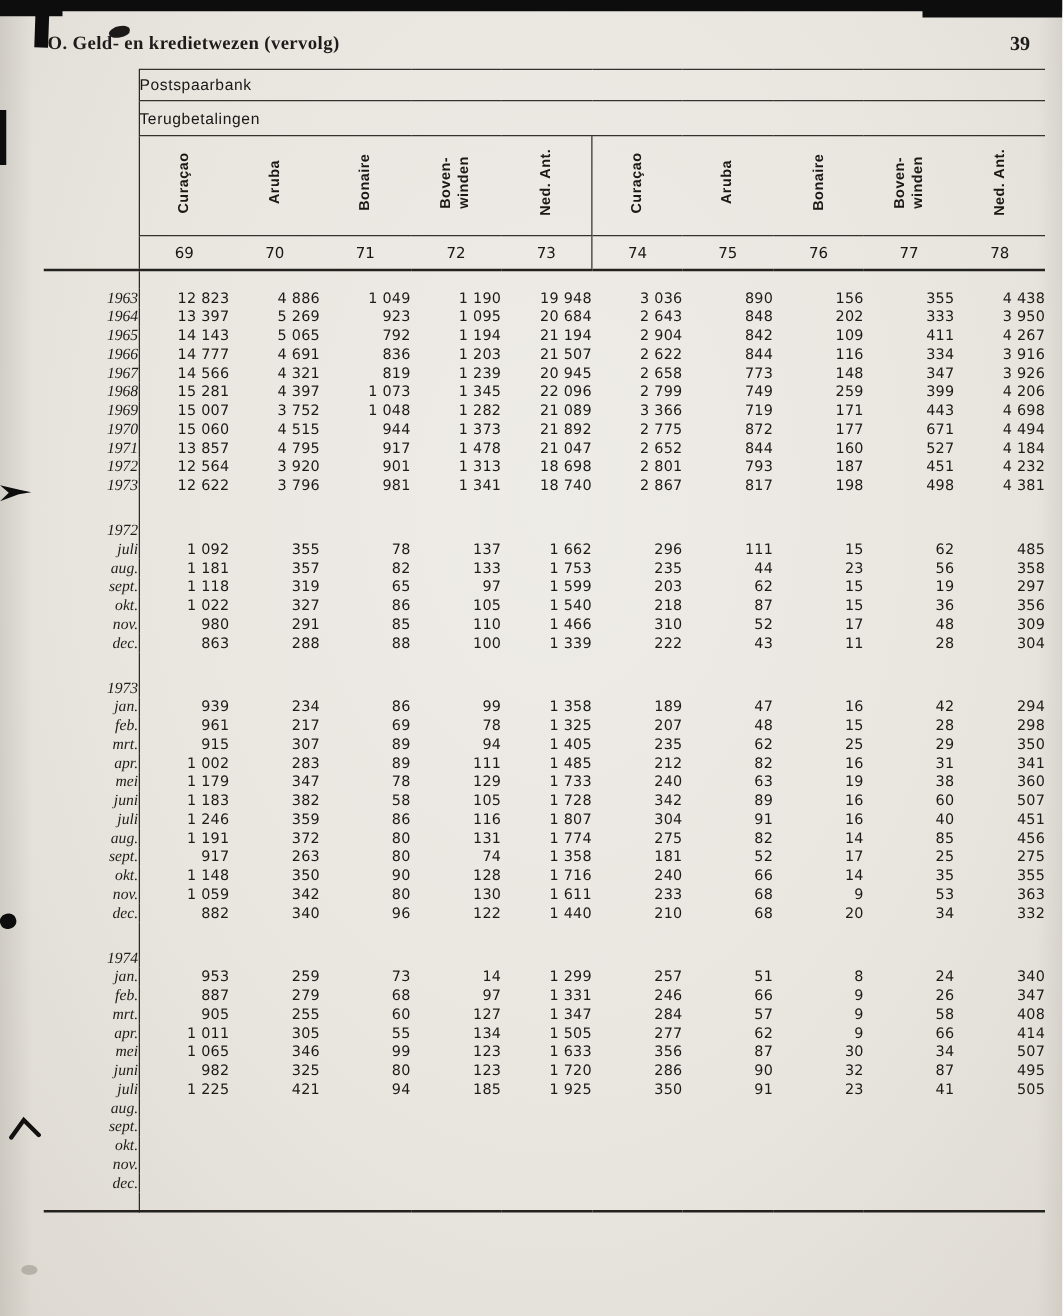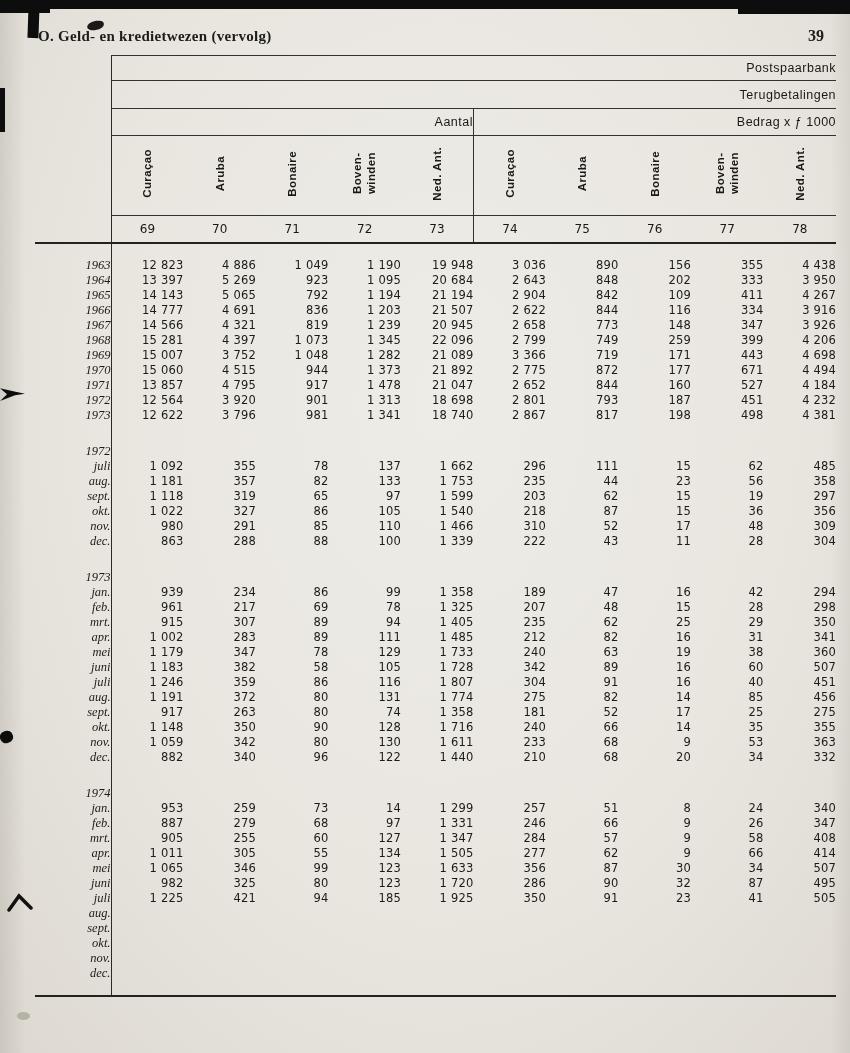--- a/index.html
+++ b/index.html
@@ -27,41 +27,41 @@
     clip-path:polygon(0 15%, 62% 38%, 100% 52%, 60% 62%, 0 100%, 28% 55%);
   }
   .art-dot { left:0; top:731px; width:13px; height:12px; border-radius:45%; transform:rotate(-18deg); }
   .art-caret { position:absolute; left:7px; top:893px; width:26px; height:19px; background:none; }
   .art-smudge { left:87px; top:21px; width:17px; height:9px; border-radius:60% 40% 55% 45%; transform:rotate(-8deg); background:#1b1a18; }
   .art-bl { left:17px; top:1012px; width:13px; height:8px; border-radius:50%; background:#a09c92; opacity:.65; }
 
   
   .page-header {
     position:absolute; top:27px; left:38px; right:26px;
-    display:flex; justify-content:space-between; align-items:center;
+    display:flex; justify-content:space-between; align-items:flex-start;
   }
   .chapter { font-weight:bold; font-size:15px; letter-spacing:.3px; }
   .pageno  { font-weight:bold; font-size:16px; }
 
   
   .tbl {
     position:absolute; top:55px; left:35px; width:801px;
     border-collapse:collapse; table-layout:fixed;
     border-bottom:2px solid #23221f;
   }
   .tbl th, .tbl td { padding:0; vertical-align:middle; font-weight:normal; }
   .lbl-col { border-right:1px solid #2b2a27;text-align:right; }
   .rule-b { border-bottom:1px solid #33322e; }
   .rule-t { border-top:1px solid #33322e; }
   .sep-l  { border-left:1px solid #33322e; }
   .thick-b{ border-bottom:2.5px solid #23221f; }
 
   .grp-head {
     font-family:"Liberation Sans", sans-serif; font-weight:bold;
-    font-size:12.5px; letter-spacing:.5px; text-align:right; color:#191815;
+    font-size:12.5px; letter-spacing:.5px; text-align:left; color:#191815;
   }
   .r-title  th { height:25px; }
   .r-sub    th { height:28px; }
   .r-groups th { height:27px; }
 
   .vhead { height:80px; vertical-align:bottom; text-align:center; padding-bottom:7px; }
   .vtxt {
     display:inline-block; writing-mode:vertical-rl; transform:rotate(180deg);
     white-space:pre-line; line-height:1.25;
     font-family:"Liberation Sans", sans-serif; font-weight:bold;
@@ -123,25 +123,20 @@
         <col style="width:72.5px">
     </colgroup>
     <thead>
       <tr class="r-title">
         <td class="lbl-col"></td>
         <th colspan="10" class="grp-head rule-t rule-b">Postspaarbank</th>
       </tr>
       <tr class="r-sub">
         <td class="lbl-col"></td>
         <th colspan="10" class="grp-head rule-b">Terugbetalingen</th>
-      </tr>
-      <tr class="r-groups">
-        <td class="lbl-col"></td>
-        <th colspan="5" class="grp-head rule-b">Aantal</th>
-        <th colspan="5" class="grp-head rule-b sep-l">Bedrag x ƒ 1000</th>
       </tr>
       <tr>
         <td class="lbl-col"></td>
         <td class="vhead rule-b"><span class="vtxt">Curaçao</span></td>
         <td class="vhead rule-b"><span class="vtxt">Aruba</span></td>
         <td class="vhead rule-b"><span class="vtxt">Bonaire</span></td>
         <td class="vhead rule-b"><span class="vtxt">Boven-
 winden</span></td>
         <td class="vhead rule-b"><span class="vtxt">Ned. Ant.</span></td>
         <td class="vhead rule-b sep-l"><span class="vtxt">Curaçao</span></td>

